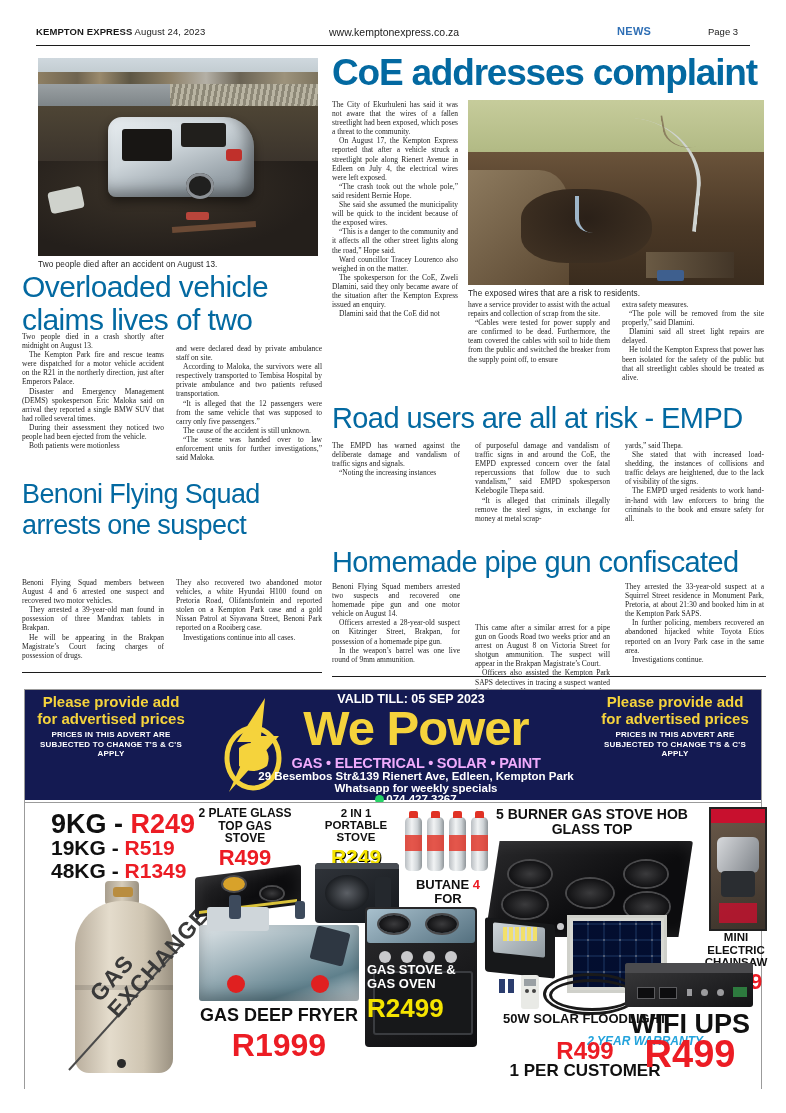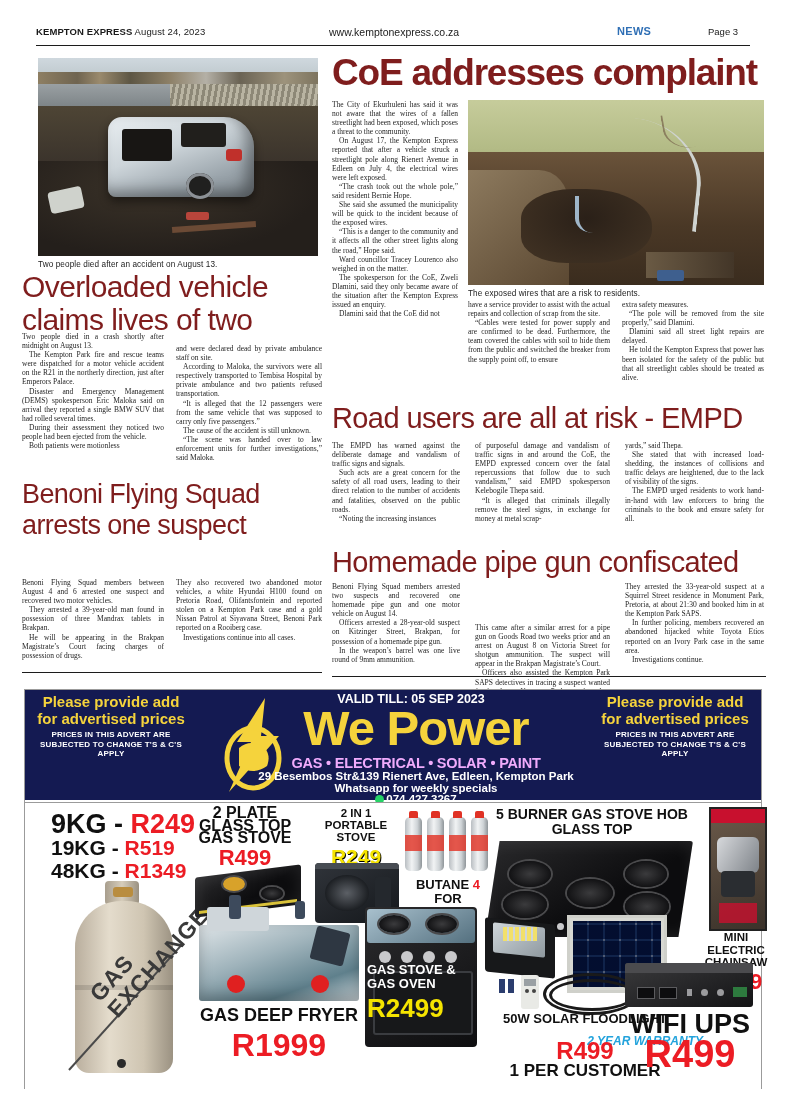--- a/index.html
+++ b/index.html
@@ -71,21 +71,21 @@
   .wires .cable2{position:absolute;left:36%;top:52%;width:14%;height:20%;
     border-left:4px solid #9fb6c9;border-radius:0 0 0 40%;}
   .wires .twig{position:absolute;left:66%;top:6%;width:16%;height:20%;
     border-left:2px solid #8b7f5f;border-radius:0 0 0 60%;transform:rotate(-10deg);}
   .wires .junk{position:absolute;left:60%;top:82%;width:30%;height:14%;
     background:linear-gradient(90deg,#6a5a44,#433628);}
   .wires .blue{position:absolute;left:64%;top:92%;width:9%;height:6%;background:#3e5f8e;border-radius:2px;}
 
   
   .headline{
-    font-family:"Liberation Sans",sans-serif;font-weight:400;color:#7f1d1d;
+    font-family:"Liberation Sans",sans-serif;font-weight:400;color:#0369a1;
     letter-spacing:-.6px;line-height:1.02;position:absolute;
   }
   .headline.black{font-weight:700;letter-spacing:-1.2px;}
   .col{
     position:absolute;font-family:"Liberation Serif",serif;
     font-size:7.5px;line-height:9.1px;color:#1d1d1d;text-align:justify;
     -webkit-hyphens:none;hyphens:none;
   }
   .col p{margin:0;}
   .col p + p{text-indent:7px;}
@@ -258,21 +258,20 @@
   <div class="col" style="left:176px;top:578px;width:146px;">
     <p>They also recovered two abandoned motor vehicles, a white Hyundai H100 found on Pretoria Road, Olifantsfontein and reported stolen on a Kempton Park case and a gold Nissan Patrol at Siyavana Street, Benoni Park reported on a Rooiberg case.</p>
       <p>Investigations continue into all cases.</p>
   </div>
   <div class="hr" style="left:22px;top:672px;width:300px;"></div>
 
   <div class="headline" style="left:332px;top:404px;width:434px;font-size:29px;">Road users are all at risk - EMPD</div>
 
   <div class="col" style="left:332px;top:441px;width:128px;">
     <p>The EMPD has warned against the deliberate damage and vandalism of traffic signs and signals.</p>
-      <p>Such acts are a great concern for the safety of all road users, leading to their direct relation to the number of accidents and fatalities, observed on the public roads.</p>
     <p>“Noting the increasing instances</p>
   </div>
   <div class="col" style="left:475px;top:441px;width:135px;">
     <p>of purposeful damage and vandalism of traffic signs in and around the CoE, the EMPD expressed concern over the fatal repercussions that follow due to such vandalism,” said EMPD spokesperson Kelebogile Thepa said.</p>
       <p>“It is alleged that criminals illegally remove the steel signs, in exchange for money at metal scrap-</p>
   </div>
   <div class="col" style="left:625px;top:441px;width:139px;">
     <p>yards,” said Thepa.</p>
       <p>She stated that with increased load-shedding, the instances of collisions and traffic delays are heightened, due to the lack of visibility of the signs.</p>
     <p>The EMPD urged residents to work hand-in-hand with law enforcers to bring the criminals to the book and ensure safety for all.</p>
@@ -342,21 +341,21 @@
       <div class="prod" style="left:36px;top:78px;width:130px;height:200px;">
         <div class="cyl-top" style="left:44px;top:0;width:34px;height:24px;"></div>
         <div class="cyl-top" style="left:52px;top:6px;width:20px;height:10px;background:#b98d3f;border-radius:3px;"></div>
         <div class="cyl" style="left:14px;top:20px;width:98px;height:172px;"></div>
         <div style="position:absolute;left:14px;top:104px;width:98px;height:5px;background:rgba(0,0,0,.12);"></div>
         <div style="position:absolute;left:56px;top:178px;width:9px;height:9px;border-radius:50%;background:#2a2a2a;"></div>
         <div class="strike" style="left:8px;top:188px;width:170px;"></div>
         <div class="gasex" style="left:22px;top:56px;width:120px;">GAS EXCHANGE</div>
       </div>
 
-      <div class="pr blk" style="left:172px;top:4px;font-size:16px;width:96px;text-align:center;line-height:12.5px;">2 PLATE GLASS TOP GAS STOVE</div>
+      <div class="pr blk" style="left:172px;top:4px;font-size:12px;width:96px;text-align:center;line-height:12.5px;">2 PLATE GLASS TOP GAS STOVE</div>
       <div class="pr red" style="left:172px;top:42px;font-size:22px;width:96px;text-align:center;">R499</div>
       <div class="prod" style="left:170px;top:62px;width:106px;height:56px;">
         <div class="hob" style="left:0;top:6px;width:106px;height:40px;transform:skewY(-7deg);"></div>
         <div class="burner" style="left:28px;top:12px;width:22px;height:14px;background:#d8a22a;"></div>
         <div class="burner" style="left:66px;top:22px;width:22px;height:13px;"></div>
         <div style="position:absolute;left:4px;top:40px;width:98px;height:3px;background:#d9c23a;transform:skewY(-7deg);"></div>
       </div>
 
       <div class="pr blk" style="left:288px;top:4px;font-size:11.5px;width:86px;text-align:center;line-height:12px;">2 IN 1 PORTABLE STOVE</div>
       <div class="pr yel" style="left:288px;top:42px;font-size:21px;width:86px;text-align:center;text-shadow:1px 1px 0 #000;">R249</div>

